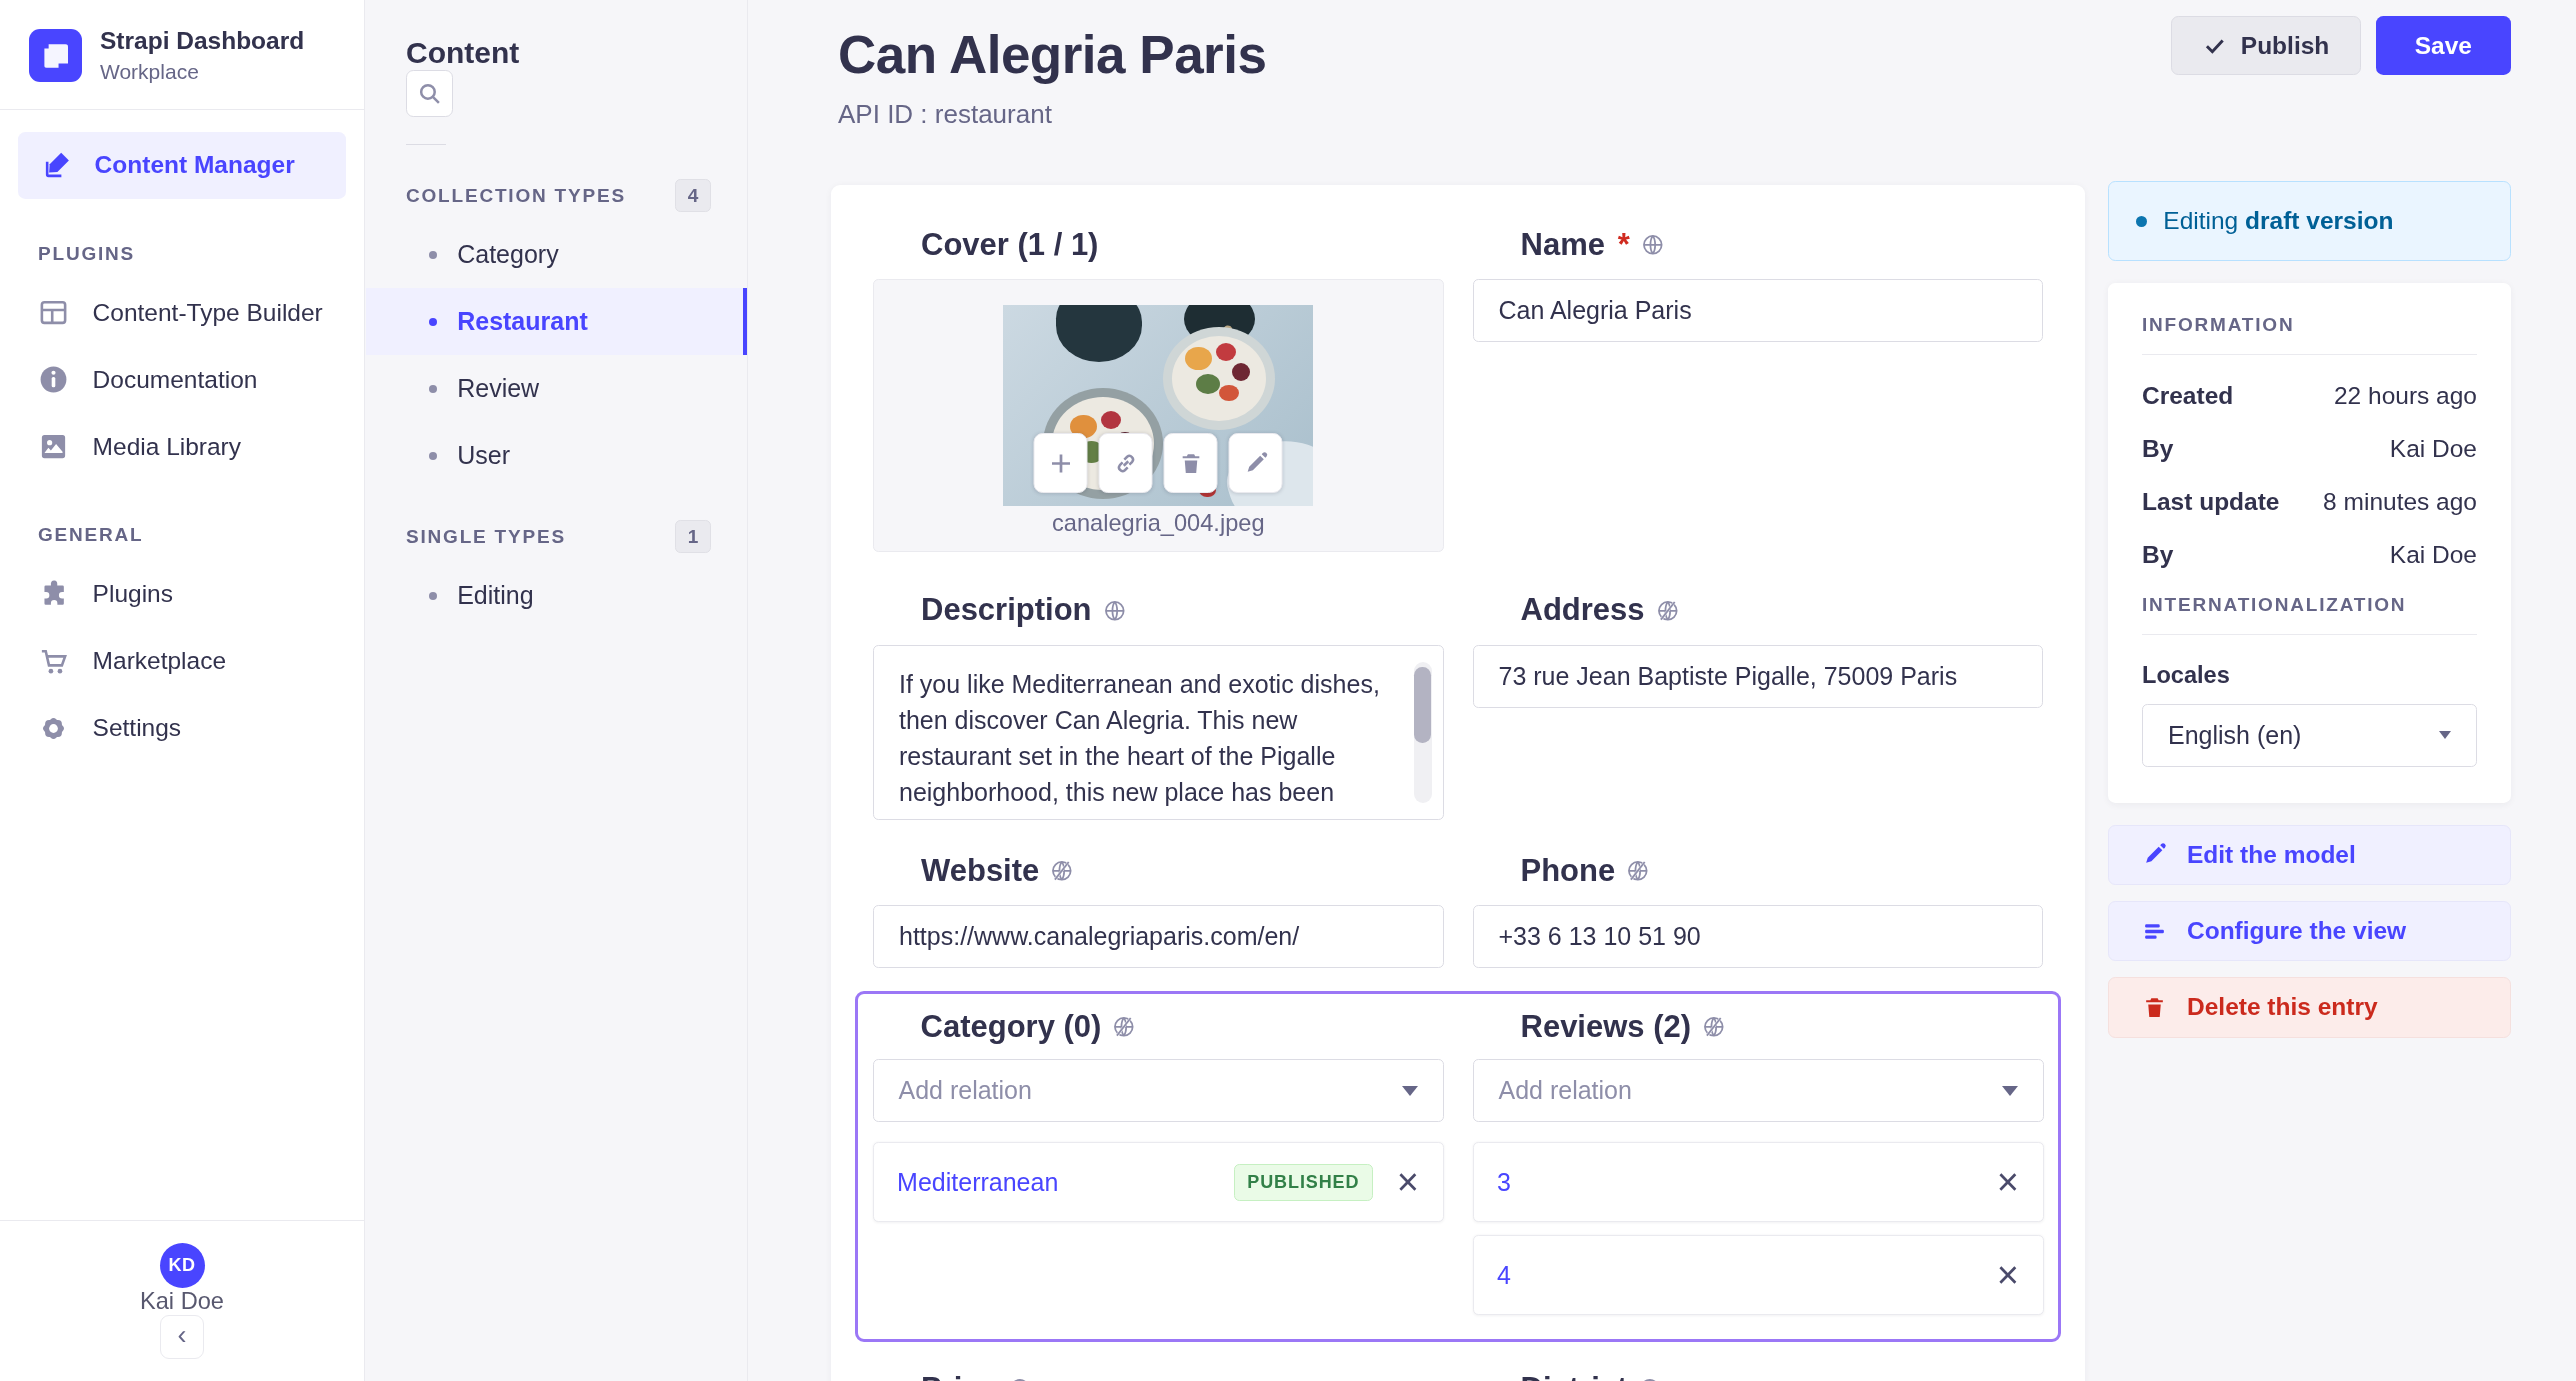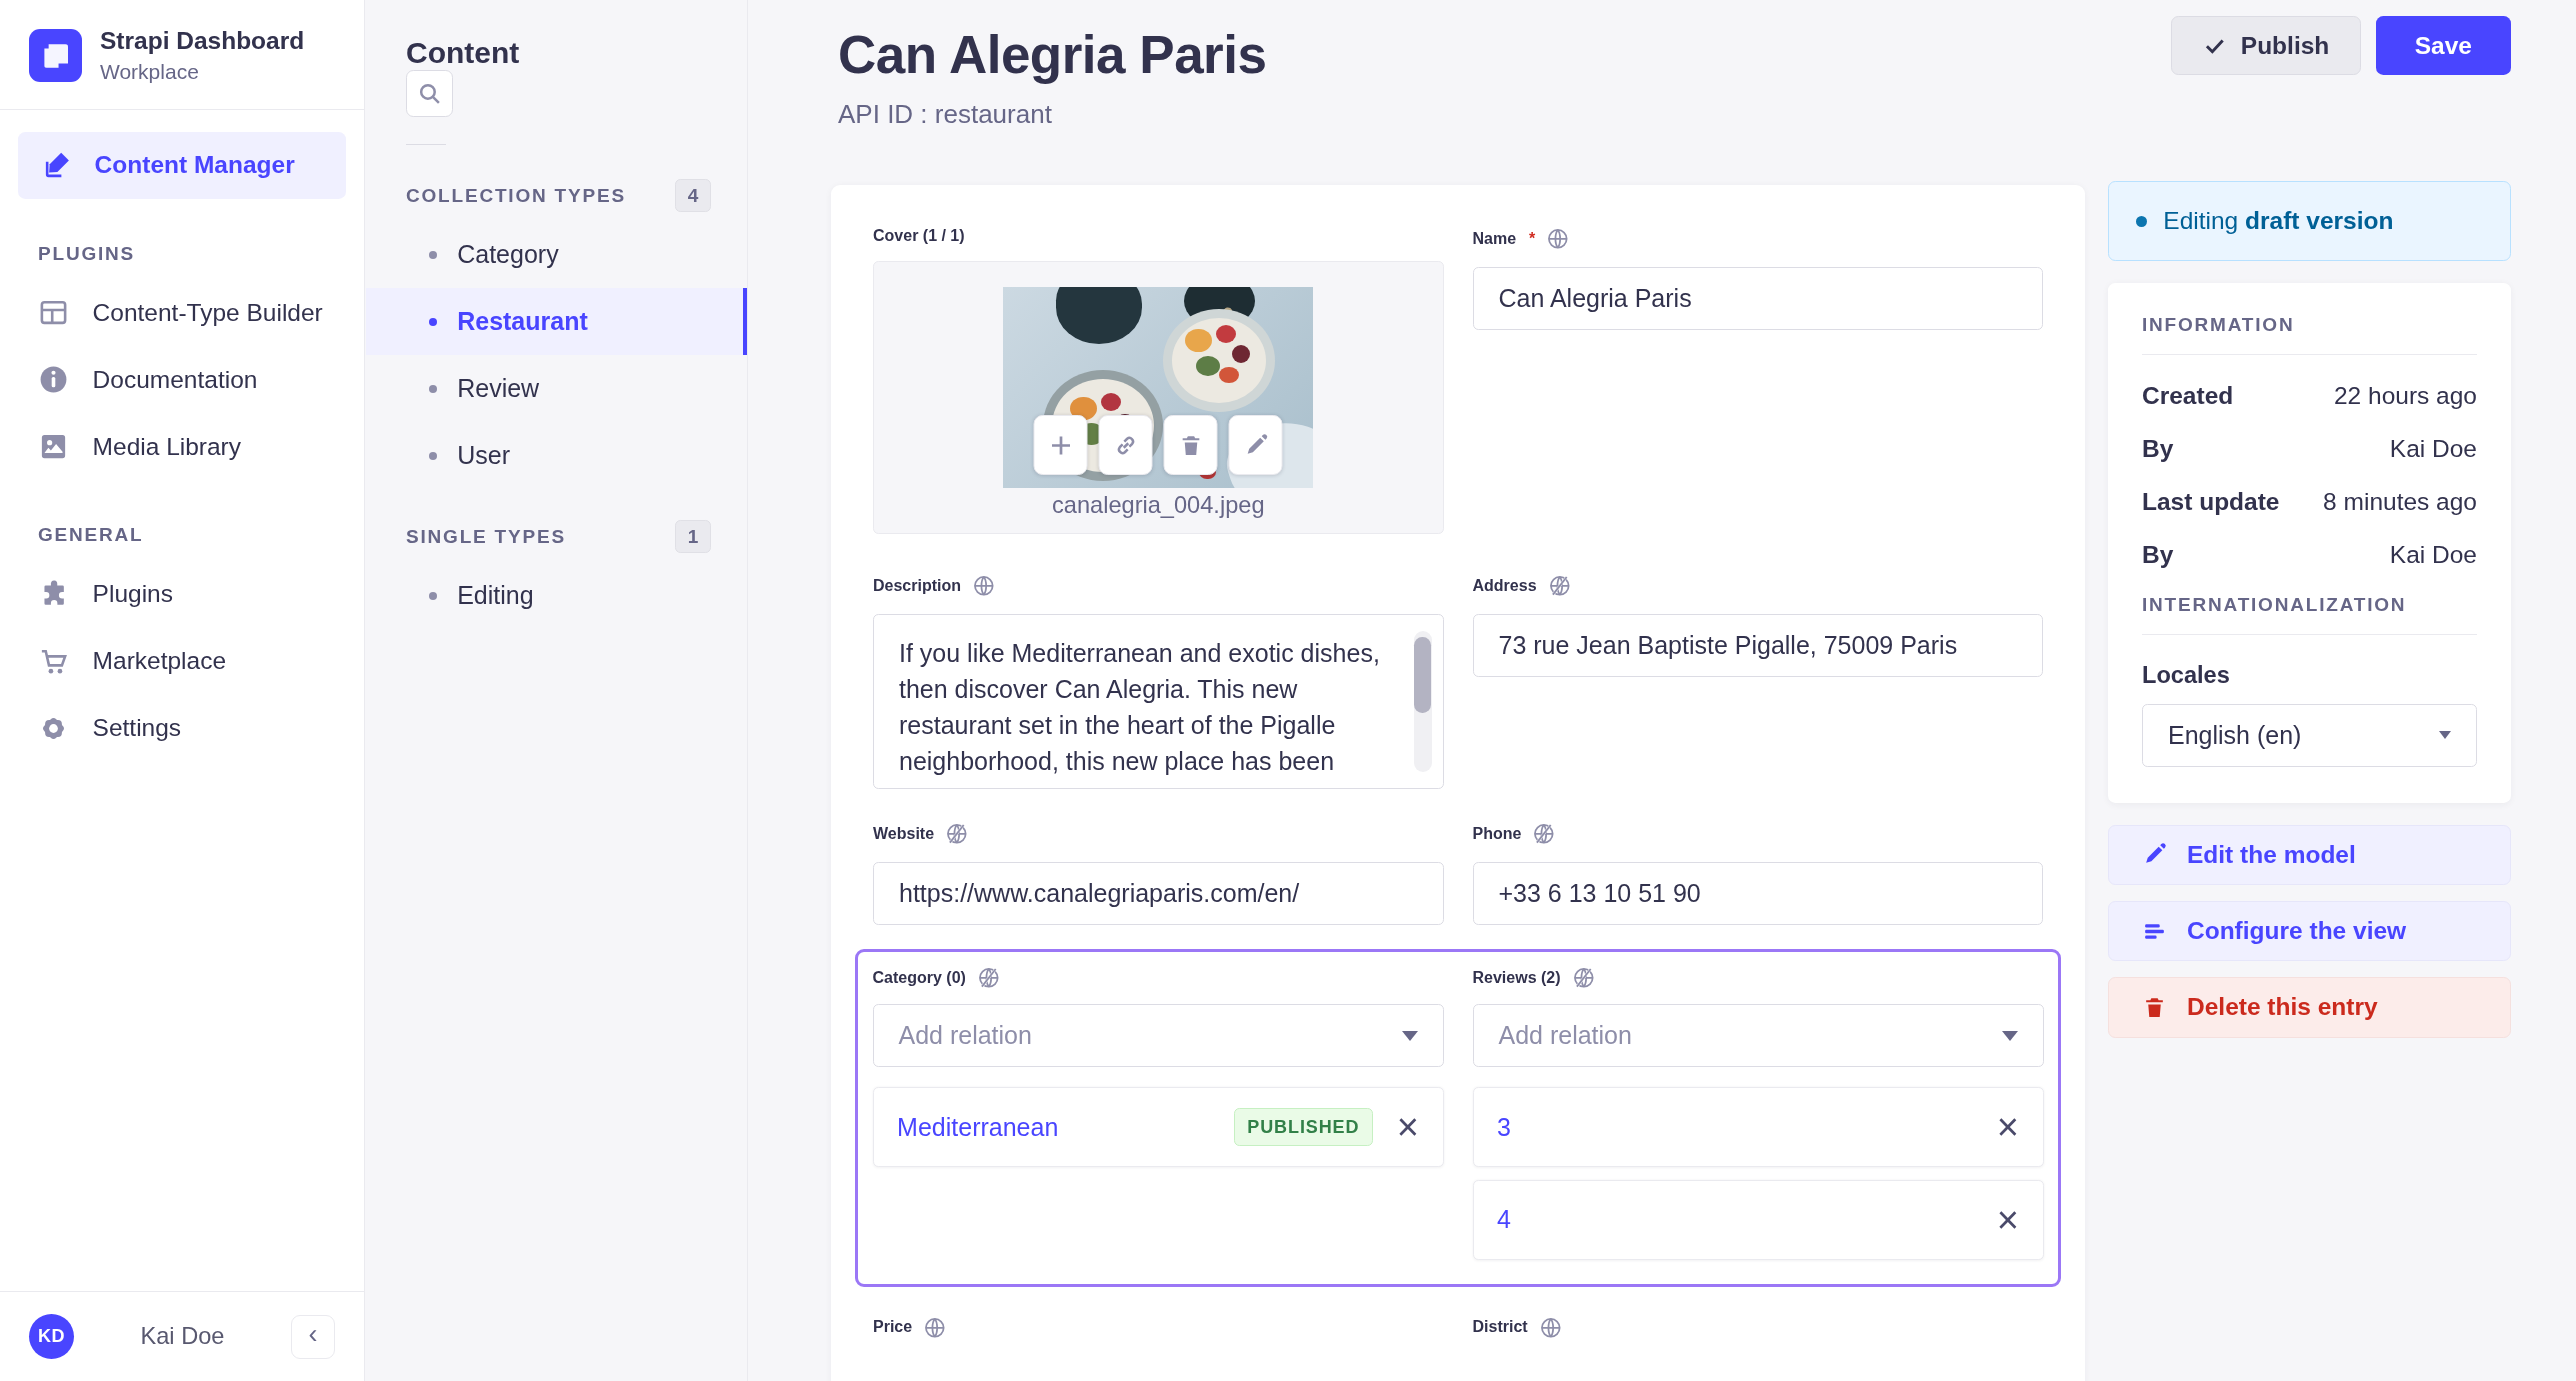--- a/index.html
+++ b/index.html
@@ -16,21 +16,21 @@
   .logo-badge::after { content:""; position:absolute; left:15.4px; top:15.4px; width:23.6px; height:23.6px; background:#fff; opacity:.95;
     clip-path:polygon(18% 0, 100% 0, 100% 82%, 60% 82%, 60% 100%, 0 100%, 0 18%, 18% 18%); border-radius:2.7px; }
   .brand-text .t1 { font-size:24.5px; font-weight:700; color:#32324d; }
   .brand-text .t2 { font-size:21px; color:#666687; margin-top:4.5px; }
   .nav-divider { border-top:0.9px solid #eaeaef; }
   .cm-item { margin:22px 18px 9px; background:#f0f0ff; border-radius:7.3px; padding:18px 23.6px; display:flex; align-items:center; gap:22px; color:#4945ff; font-size:24.5px; font-weight:600; cursor:pointer; }
   .nav-section { margin-top:44px; }
   .nav-section-title { padding:0 38px; font-size:19px; font-weight:700; letter-spacing:1.8px; color:#666687; margin-bottom:14.5px; }
   .nav-item { display:flex; align-items:center; gap:23.6px; padding:18px 38px; font-size:24.5px; color:#32324d; cursor:pointer; }
   .nav-item svg, .cm-item svg { flex:0 0 auto; }
-  .mainnav-footer { position:absolute; left:0; right:0; bottom:0; border-top:0.9px solid #eaeaef; padding:22px 29px; display:flex; align-items:center; }
+  .mainnav-footer { position:absolute; left:0; right:0; bottom:0; border-top:0.9px solid #eaeaef; padding:22px 29px; display:flex; align-items:center;flex-direction:column; }
   .avatar { width:45px; height:45px; border-radius:50%; background:#4945ff; color:#fff; font-size:18px; font-weight:700; display:flex; align-items:center; justify-content:center; letter-spacing:0.5px; }
   .footer-name { flex:1; text-align:center; font-size:23.6px; color:#58586f; }
   .collapse-btn { width:44px; height:44px; border-radius:9px; border:0.9px solid #eaeaef; background:#fff; color:#666687; font-size:27px; display:flex; align-items:center; justify-content:center; cursor:pointer; padding-bottom:3.6px; }
 
   
   .subnav { position:absolute; left:366px; top:0; width:382px; height:1381px; background:#f6f6f9; border-right:0.9px solid #eaeaef; padding-top:31px; }
   .subnav-head { display:flex; justify-content:space-between; align-items:flex-start; padding:0 36px 0 40px;flex-direction:column; }
   .subnav-title { font-size:30px; font-weight:700; color:#32324d; padding-top:5.4px; }
   .search-btn { width:47px; height:47px; background:#fff; border:0.9px solid #dcdce4; border-radius:7.3px; display:flex; align-items:center; justify-content:center; cursor:pointer; }
   .subnav-rule { width:40px; border-top:0.9px solid #dcdce4; margin:27px 0 34px 40px; }
@@ -50,21 +50,21 @@
   .page-title { font-size:53px; font-weight:700; color:#32324d; letter-spacing:-0.5px; }
   .api-id { font-size:26px; color:#666687; margin-top:14.5px; }
   .head-actions { position:absolute; right:65px; top:16.3px; display:flex; gap:14.5px; }
   .btn { border-radius:7.3px; font-size:24.5px; font-weight:700; display:flex; align-items:center; gap:14.5px; cursor:pointer; border:0.9px solid transparent; }
   .btn-publish { background:#eaeaef; border-color:#dcdce4; color:#32324d; padding:14.5px 31px; }
   .btn-save { background:#4945ff; color:#fff; padding:14.5px 38px; }
 
   
   .card { position:absolute; left:83px; top:185px; width:1254px; height:1233px; background:#fff; border-radius:9px; box-shadow:0 1.8px 7.3px rgba(33,33,52,.05); padding:42px; }
   .form-row { display:grid; grid-template-columns:1fr 1fr; column-gap:29px; }
-  .f-label { display:flex; align-items:center; gap:11px; font-size:16px; font-weight:700; color:#32324d; margin-bottom:16.3px; }
+  .f-label { display:flex; align-items:center; gap:11px; font-size:31px; font-weight:700; color:#32324d; margin-bottom:16.3px;margin-left:48px; }
   .req { color:#d02b20; margin-left:1.8px; }
   .input { height:63px; background:#fff; border:0.9px solid #dcdce4; border-radius:5.4px; display:flex; align-items:center; padding:0 25px; font-size:25px; color:#32324d; }
   .select { justify-content:space-between; cursor:pointer; }
   .placeholder { color:#8e8ea9; }
   .caret { width:0; height:0; border-left:8.2px solid transparent; border-right:8.2px solid transparent; border-top:10px solid #666687; }
   .caret.sm { border-left-width:6.3px; border-right-width:6.3px; border-top-width:8.2px; }
 
   
   .cover-box { height:273px; background:#f6f6f9; border:0.9px solid #eaeaef; border-radius:5.4px; position:relative; }
   .cover-img { position:absolute; left:50%; top:24.5px; transform:translateX(-50%); width:310px; height:201px; background:linear-gradient(135deg,#ccd9e2,#a9bfcc); overflow:hidden; }

